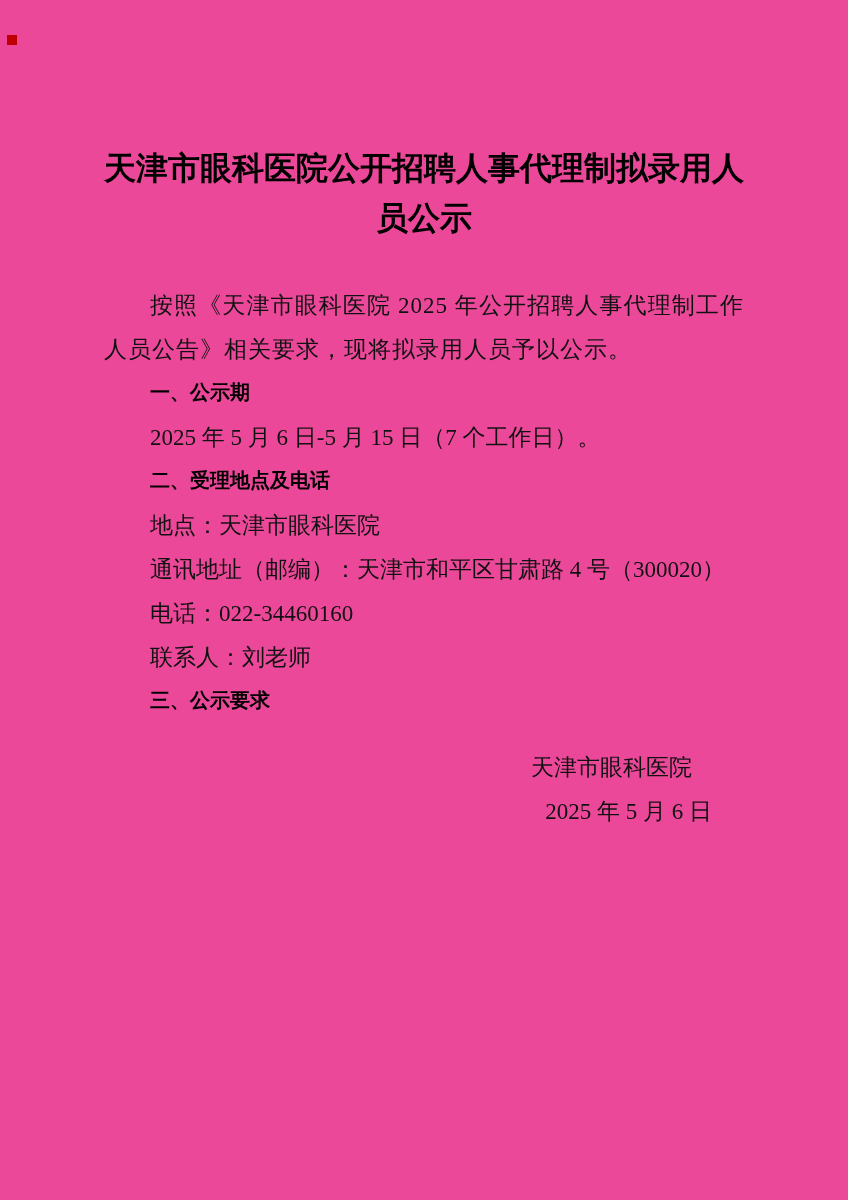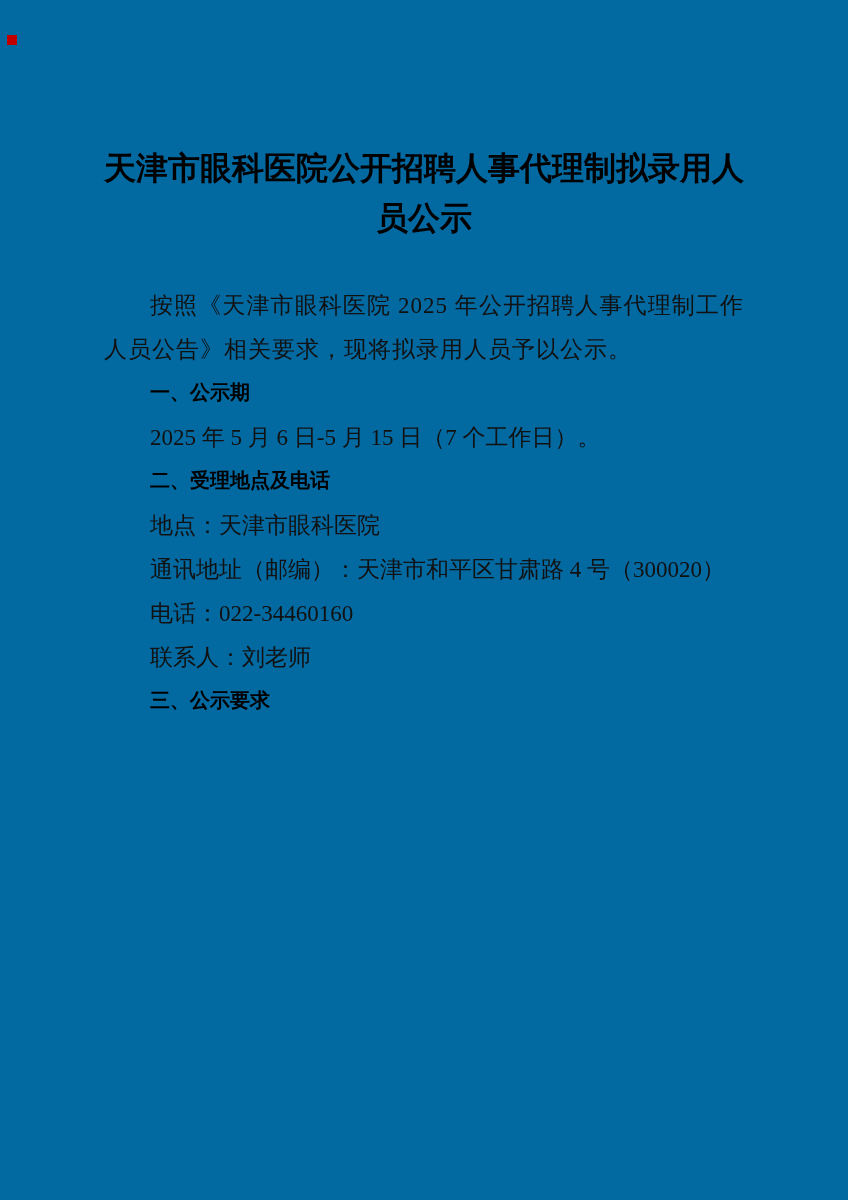--- a/index.html
+++ b/index.html
@@ -4,21 +4,21 @@
 <style>
   * { box-sizing: border-box; }
   html, body { margin: 0; padding: 0; }
   body { background: #ffffff; }
 
   .page {
     position: relative;
     width: 848px;
     height: 1200px;
     margin: 0 auto;
-    background: #0369a1;
+    background: #ec4899;
     color: #111111;
     font-family: "Liberation Serif", "DejaVu Serif", serif;
     overflow: hidden;
   }
 
   .red-mark {
     position: absolute;
     left: 7px;
     top: 35px;
     width: 10px;
@@ -93,15 +93,19 @@
 
     <p>电话：022-34460160</p>
 
     <p>联系人：刘老师</p>
 
     <h2>三、公示要求</h2>
 
 
 
 
+    <div class="signature">
+      <p class="sig-org">天津市眼科医院</p>
+      <p class="sig-date">2025 年 5 月 6 日</p>
+    </div>
 
   </div>
 </div>
 
 </body></html>

